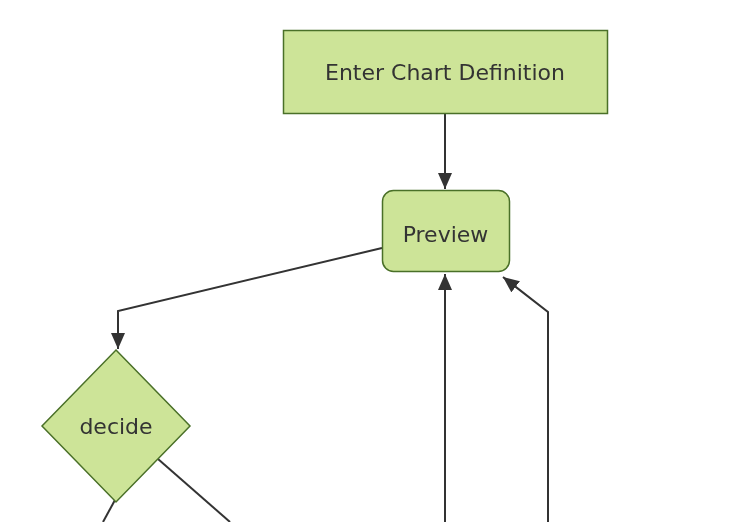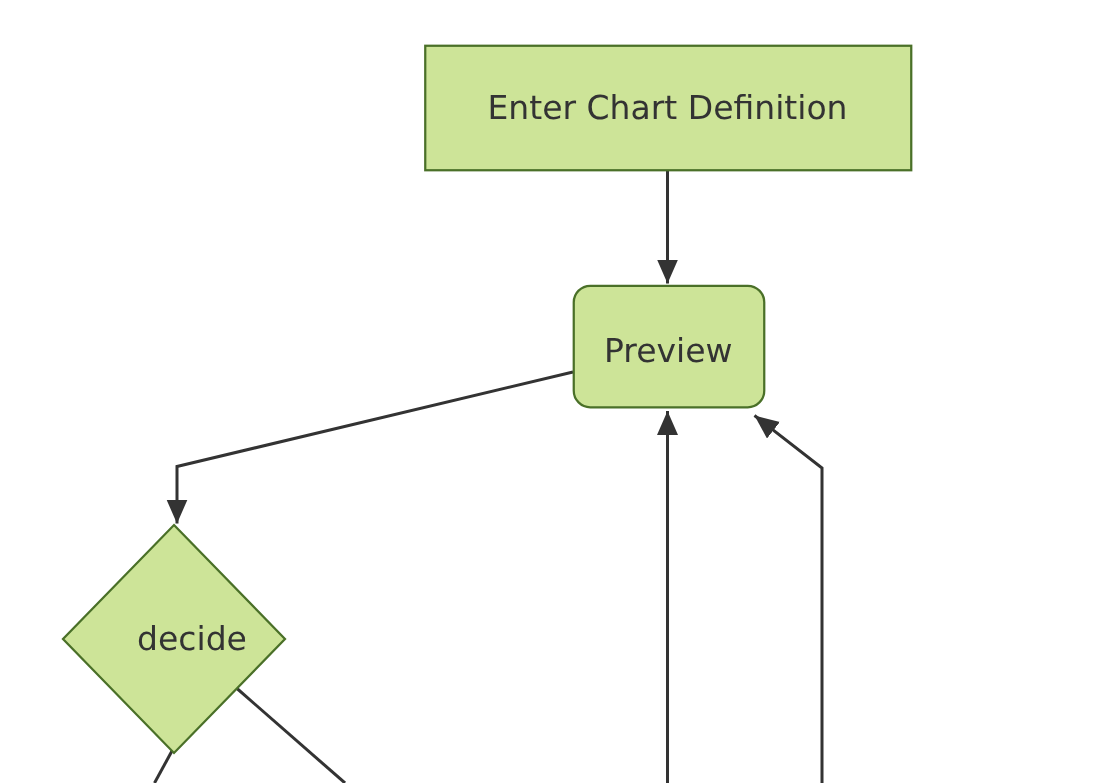--- a/index.html
+++ b/index.html
@@ -45,21 +45,21 @@
     align-items: center;
     justify-content: center;
     text-align: center;
     white-space: nowrap;
     color: var(--text-color, #333333);
     font-size: 22px;
     pointer-events: none;
   }
   .label-enter { left: 283px; top: 30px;  width: 324px; height: 84px;  }
   .label-preview { left: 382px; top: 190px; width: 127px; height: 89px;  }
-  .label-decide { left: 54px;  top: 350px; width: 148px; height: 152px; }
+  .label-decide { left: 42px;  top: 350px; width: 148px; height: 152px; }
 </style>
 </head>
 <body>
 
 <div class="canvas">
 
   <svg class="flow" viewBox="0 0 740 522" xmlns="http://www.w3.org/2000/svg">
     <defs>
       <marker id="arrow" markerUnits="userSpaceOnUse" markerWidth="18" markerHeight="16" refX="16" refY="7" orient="auto">
         <path class="arrowhead-fill" d="M0,0 L16,7 L0,14 Z"></path>

